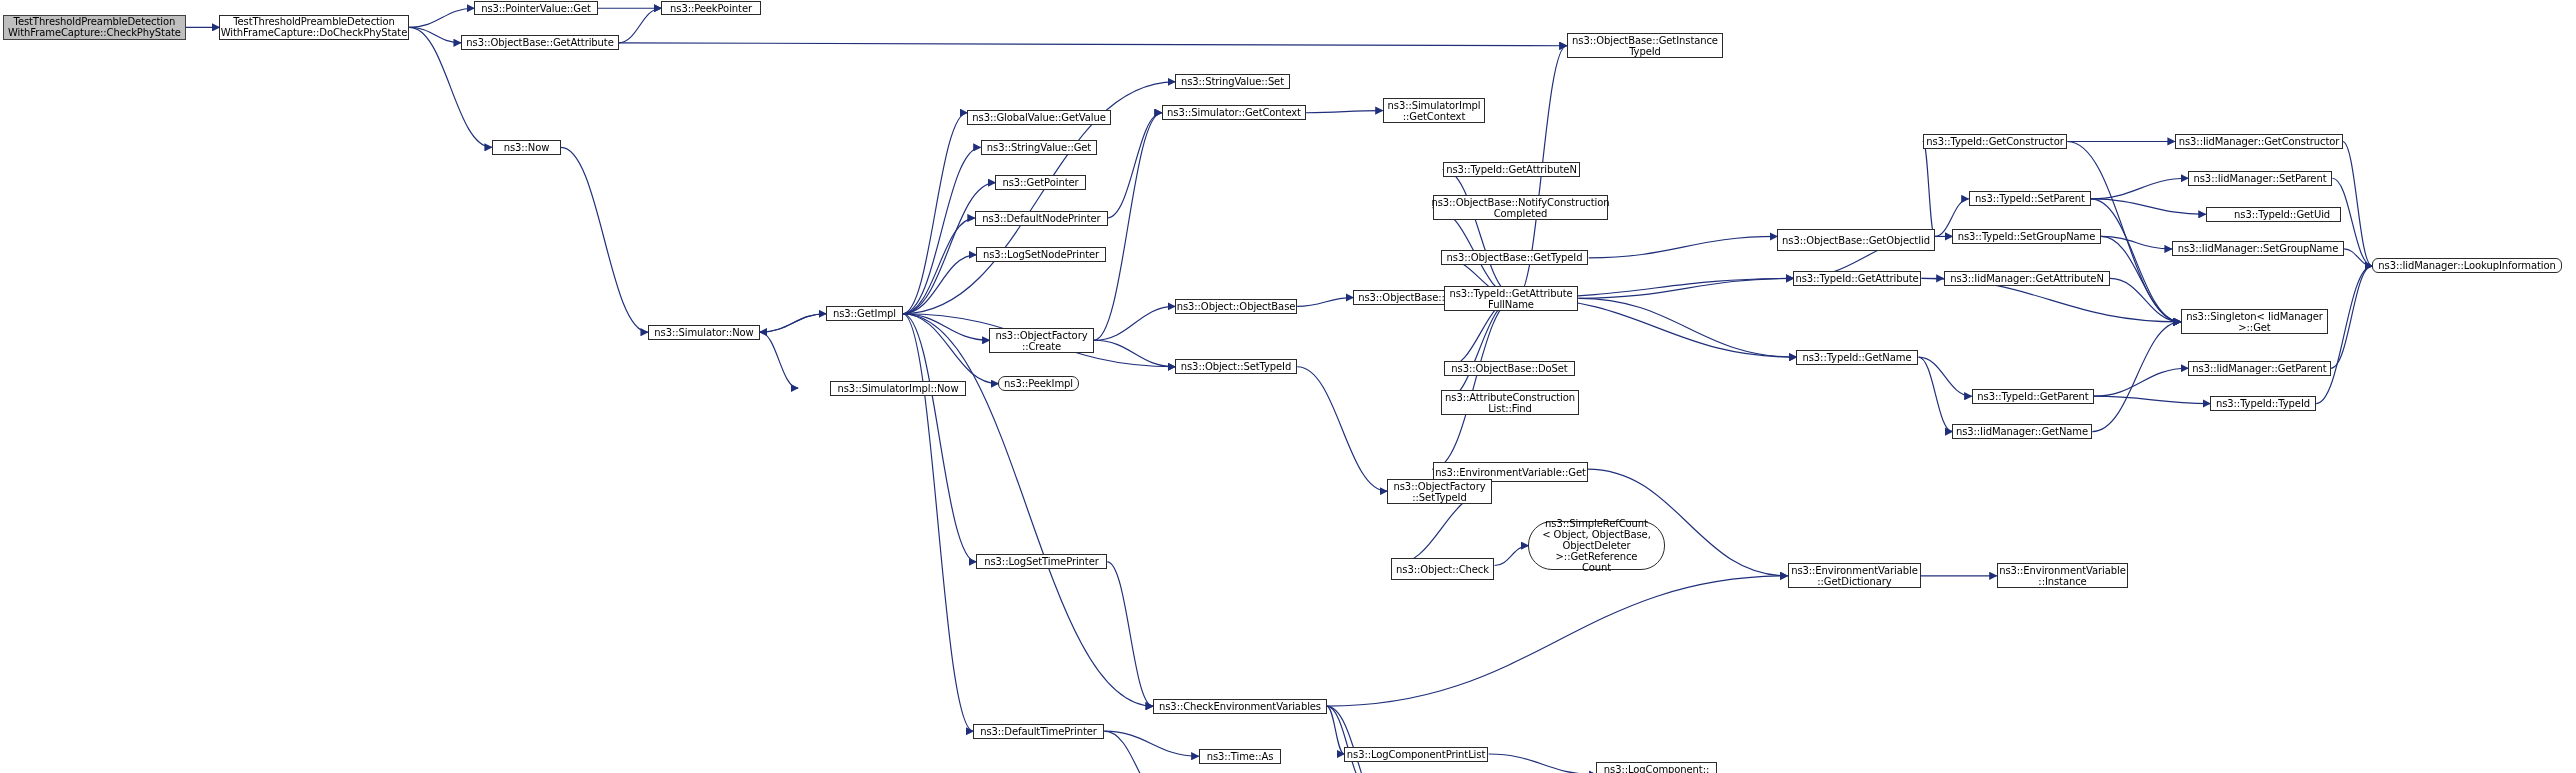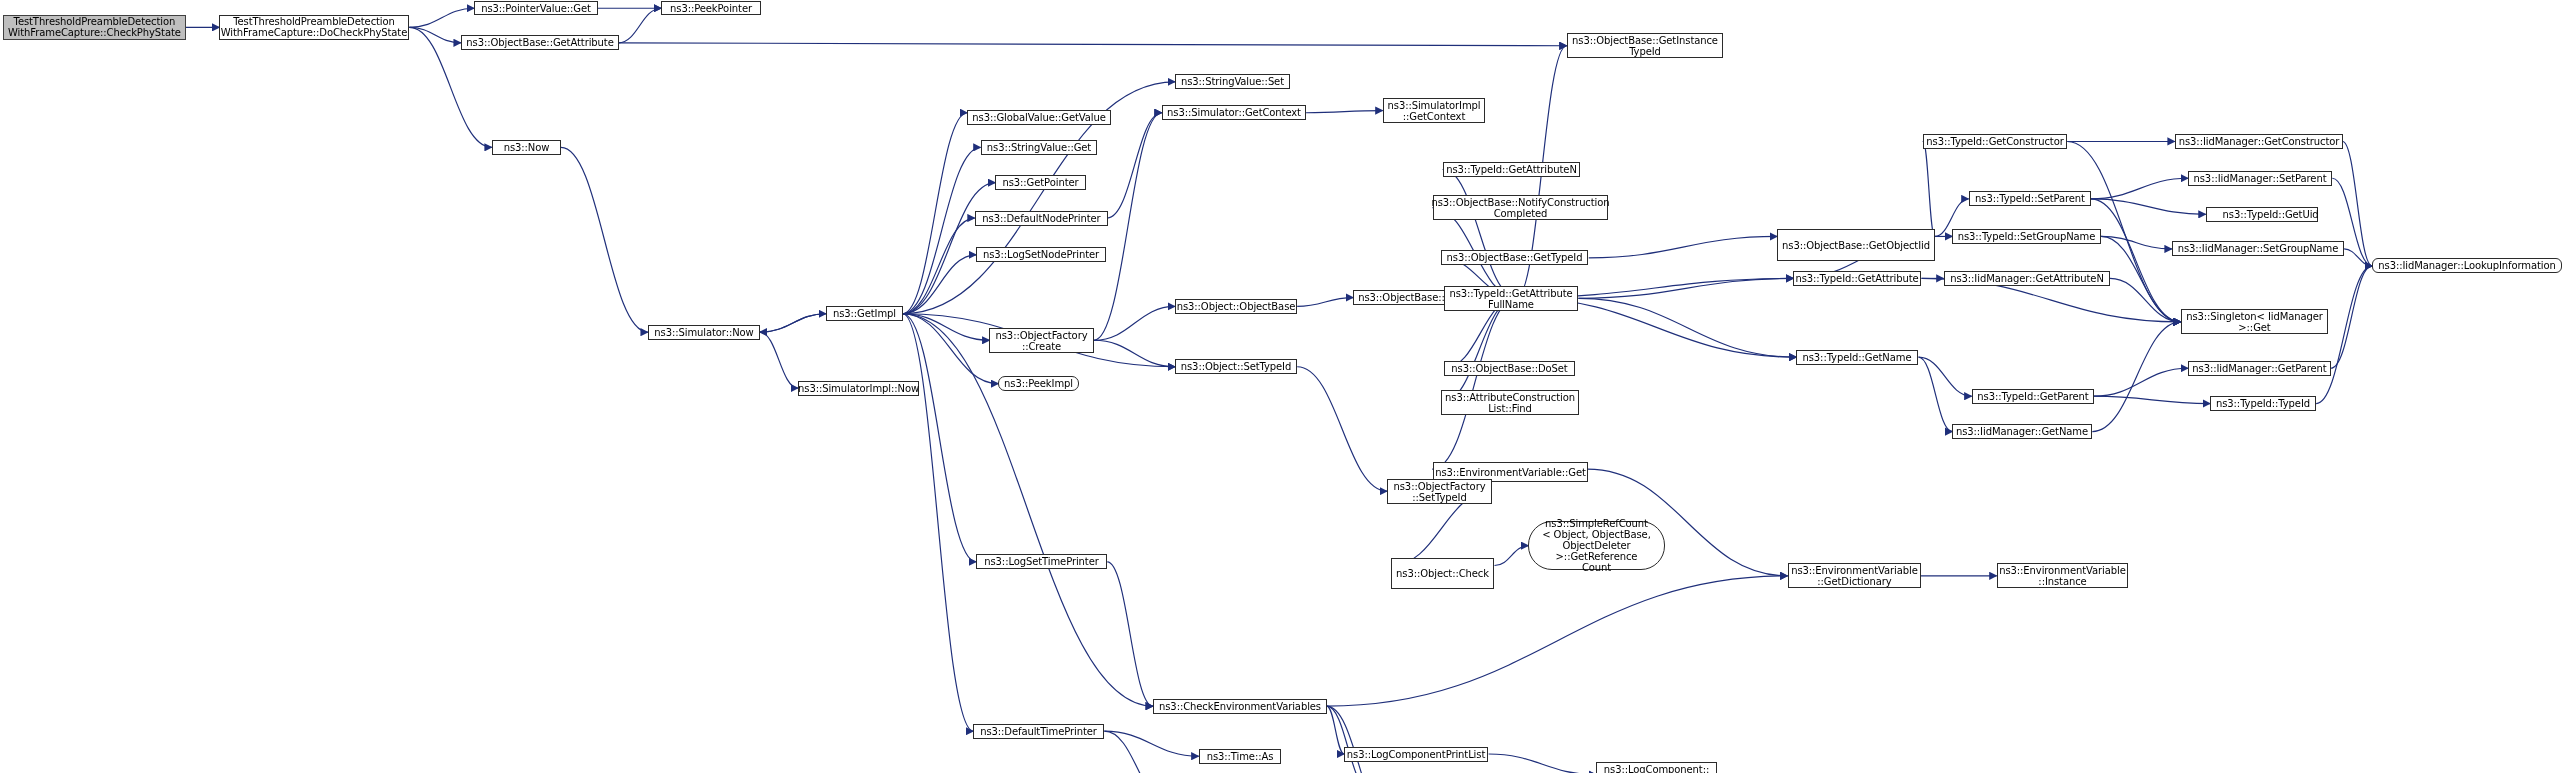--- a/index.html
+++ b/index.html
@@ -158,62 +158,62 @@
       <div class="node" style="left: 1383px; top: 98px; width: 102px; height: 25px;"><span class="node-label">ns3::SimulatorImpl
 ::GetContext</span></div>
       <div class="node" style="left: 967px; top: 110px; width: 144px; height: 14.7px;"><span class="node-label">ns3::GlobalValue::GetValue</span></div>
       <div class="node" style="left: 981px; top: 140px; width: 116px; height: 14.7px;"><span class="node-label">ns3::StringValue::Get</span></div>
       <div class="node" style="left: 995px; top: 175px; width: 91px; height: 14.7px;"><span class="node-label">ns3::GetPointer</span></div>
       <div class="node" style="left: 975px; top: 211px; width: 133px; height: 14.7px;"><span class="node-label">ns3::DefaultNodePrinter</span></div>
       <div class="node" style="left: 976px; top: 247px; width: 130px; height: 14.7px;"><span class="node-label">ns3::LogSetNodePrinter</span></div>
       <div class="node" style="left: 492px; top: 140px; width: 69px; height: 14.7px;"><span class="node-label">ns3::Now</span></div>
       <div class="node" style="left: 648px; top: 325px; width: 112px; height: 14.7px;"><span class="node-label">ns3::Simulator::Now</span></div>
       <div class="node" style="left: 826px; top: 306px; width: 77px; height: 14.7px;"><span class="node-label">ns3::GetImpl</span></div>
-      <div class="node" style="left: 798px; top: 381px; width: 121px; height: 14.7px; text-align: center;"><span class="node-label">ns3::SimulatorImpl::Now</span></div>
+      <div class="node" style="left: 830px; top: 381px; width: 136px; height: 14.7px; text-align: center;"><span class="node-label">ns3::SimulatorImpl::Now</span></div>
       <div class="node" style="left: 989px; top: 328px; width: 105px; height: 25px;"><span class="node-label">ns3::ObjectFactory
 ::Create</span></div>
       <div class="node" style="left: 998px; top: 376px; width: 81px; height: 14.7px; border-radius: 7px;"><span class="node-label">ns3::PeekImpl</span></div>
       <div class="node" style="left: 1175px; top: 299px; width: 122px; height: 14.7px;"><span class="node-label">ns3::Object::ObjectBase</span></div>
       <div class="node" style="left: 1175px; top: 359px; width: 122px; height: 14.7px;"><span class="node-label">ns3::Object::SetTypeId</span></div>
       <div class="node" style="left: 1353px; top: 290px; width: 163px; height: 14.7px;"><span class="node-label">ns3::ObjectBase::ConstructSelf</span></div>
       <div class="node" style="left: 1443px; top: 162px; width: 137px; height: 14.7px;"><span class="node-label">ns3::TypeId::GetAttributeN</span></div>
       <div class="node" style="left: 1433px; top: 195px; width: 175px; height: 25px;"><span class="node-label">ns3::ObjectBase::NotifyConstruction
 Completed</span></div>
       <div class="node" style="left: 1441px; top: 250px; width: 147px; height: 14.7px;"><span class="node-label">ns3::ObjectBase::GetTypeId</span></div>
       <div class="node" style="left: 1444px; top: 286px; width: 134px; height: 25px;"><span class="node-label">ns3::TypeId::GetAttribute
 FullName</span></div>
       <div class="node" style="left: 1444px; top: 361px; width: 131px; height: 14.7px;"><span class="node-label">ns3::ObjectBase::DoSet</span></div>
       <div class="node" style="left: 1441px; top: 390px; width: 138px; height: 25px;"><span class="node-label">ns3::AttributeConstruction
 List::Find</span></div>
       <div class="node" style="left: 1433px; top: 462px; width: 155px; height: 20px;"><span class="node-label">ns3::EnvironmentVariable::Get</span></div>
       <div class="node" style="left: 1528px; top: 521px; width: 137px; height: 49px; border-radius: 24px;"><span class="node-label">ns3::SimpleRefCount
 &lt; Object, ObjectBase,
  ObjectDeleter &gt;::GetReference
 Count</span></div>
-      <div class="node" style="left: 1777px; top: 229px; width: 158px; height: 32px;"><span class="node-label">ns3::ObjectBase::GetObjectIid</span></div>
+      <div class="node" style="left: 1777px; top: 229px; width: 158px; height: 22px;"><span class="node-label">ns3::ObjectBase::GetObjectIid</span></div>
       <div class="node" style="left: 1793px; top: 271px; width: 128px; height: 14.7px;"><span class="node-label">ns3::TypeId::GetAttribute</span></div>
       <div class="node" style="left: 1796px; top: 350px; width: 122px; height: 14.7px;"><span class="node-label">ns3::TypeId::GetName</span></div>
       <div class="node" style="left: 1923px; top: 134px; width: 144px; height: 14.7px;"><span class="node-label">ns3::TypeId::GetConstructor</span></div>
       <div class="node" style="left: 1969px; top: 191px; width: 122px; height: 14.7px;"><span class="node-label">ns3::TypeId::SetParent</span></div>
       <div class="node" style="left: 1952px; top: 229px; width: 149px; height: 14.7px;"><span class="node-label">ns3::TypeId::SetGroupName</span></div>
       <div class="node" style="left: 1944px; top: 271px; width: 166px; height: 14.7px;"><span class="node-label">ns3::IidManager::GetAttributeN</span></div>
       <div class="node" style="left: 1972px; top: 389px; width: 122px; height: 14.7px;"><span class="node-label">ns3::TypeId::GetParent</span></div>
       <div class="node" style="left: 1952px; top: 424px; width: 140px; height: 14.7px;"><span class="node-label">ns3::IidManager::GetName</span></div>
       <div class="node" style="left: 2175px; top: 134px; width: 168px; height: 14.7px;"><span class="node-label">ns3::IidManager::GetConstructor</span></div>
       <div class="node" style="left: 2188px; top: 171px; width: 144px; height: 14.7px;"><span class="node-label">ns3::IidManager::SetParent</span></div>
-      <div class="node" style="left: 2206px; top: 207px; width: 112px; height: 14.7px; padding-left: 20px;"><span class="node-label">ns3::TypeId::GetUid</span></div>
+      <div class="node" style="left: 2206px; top: 207px; width: 135px; height: 14.7px; padding-left: 20px;"><span class="node-label">ns3::TypeId::GetUid</span></div>
       <div class="node" style="left: 2172px; top: 241px; width: 172px; height: 14.7px;"><span class="node-label">ns3::IidManager::SetGroupName</span></div>
       <div class="node" style="left: 2181px; top: 309px; width: 147px; height: 25px;"><span class="node-label">ns3::Singleton&lt; IidManager
 &gt;::Get</span></div>
       <div class="node" style="left: 2188px; top: 361px; width: 143px; height: 14.7px;"><span class="node-label">ns3::IidManager::GetParent</span></div>
       <div class="node" style="left: 2210px; top: 396px; width: 106px; height: 14.7px;"><span class="node-label">ns3::TypeId::TypeId</span></div>
       <div class="node" style="left: 2372px; top: 258px; width: 190px; height: 14.7px; border-radius: 6px;"><span class="node-label">ns3::IidManager::LookupInformation</span></div>
       <div class="node" style="left: 1387px; top: 479px; width: 105px; height: 25px;"><span class="node-label">ns3::ObjectFactory
 ::SetTypeId</span></div>
-      <div class="node" style="left: 1391px; top: 558px; width: 103px; height: 31px;"><span class="node-label">ns3::Object::Check</span></div>
+      <div class="node" style="left: 1391px; top: 558px; width: 103px; height: 22px;"><span class="node-label">ns3::Object::Check</span></div>
       <div class="node" style="left: 1788px; top: 563px; width: 133px; height: 25px;"><span class="node-label">ns3::EnvironmentVariable
 ::GetDictionary</span></div>
       <div class="node" style="left: 1997px; top: 563px; width: 131px; height: 25px;"><span class="node-label">ns3::EnvironmentVariable
 ::Instance</span></div>
       <div class="node" style="left: 976px; top: 554px; width: 131px; height: 14.7px;"><span class="node-label">ns3::LogSetTimePrinter</span></div>
       <div class="node" style="left: 973px; top: 724px; width: 131px; height: 14.7px;"><span class="node-label">ns3::DefaultTimePrinter</span></div>
       <div class="node" style="left: 1153px; top: 699px; width: 174px; height: 14.7px;"><span class="node-label">ns3::CheckEnvironmentVariables</span></div>
       <div class="node" style="left: 1199px; top: 749px; width: 82px; height: 14.7px;"><span class="node-label">ns3::Time::As</span></div>
       <div class="node" style="left: 1344px; top: 747px; width: 144px; height: 14.7px;"><span class="node-label">ns3::LogComponentPrintList</span></div>
       <div class="node" style="left: 1596px; top: 762px; width: 121px; height: 25px;"><span class="node-label">ns3::LogComponent::

